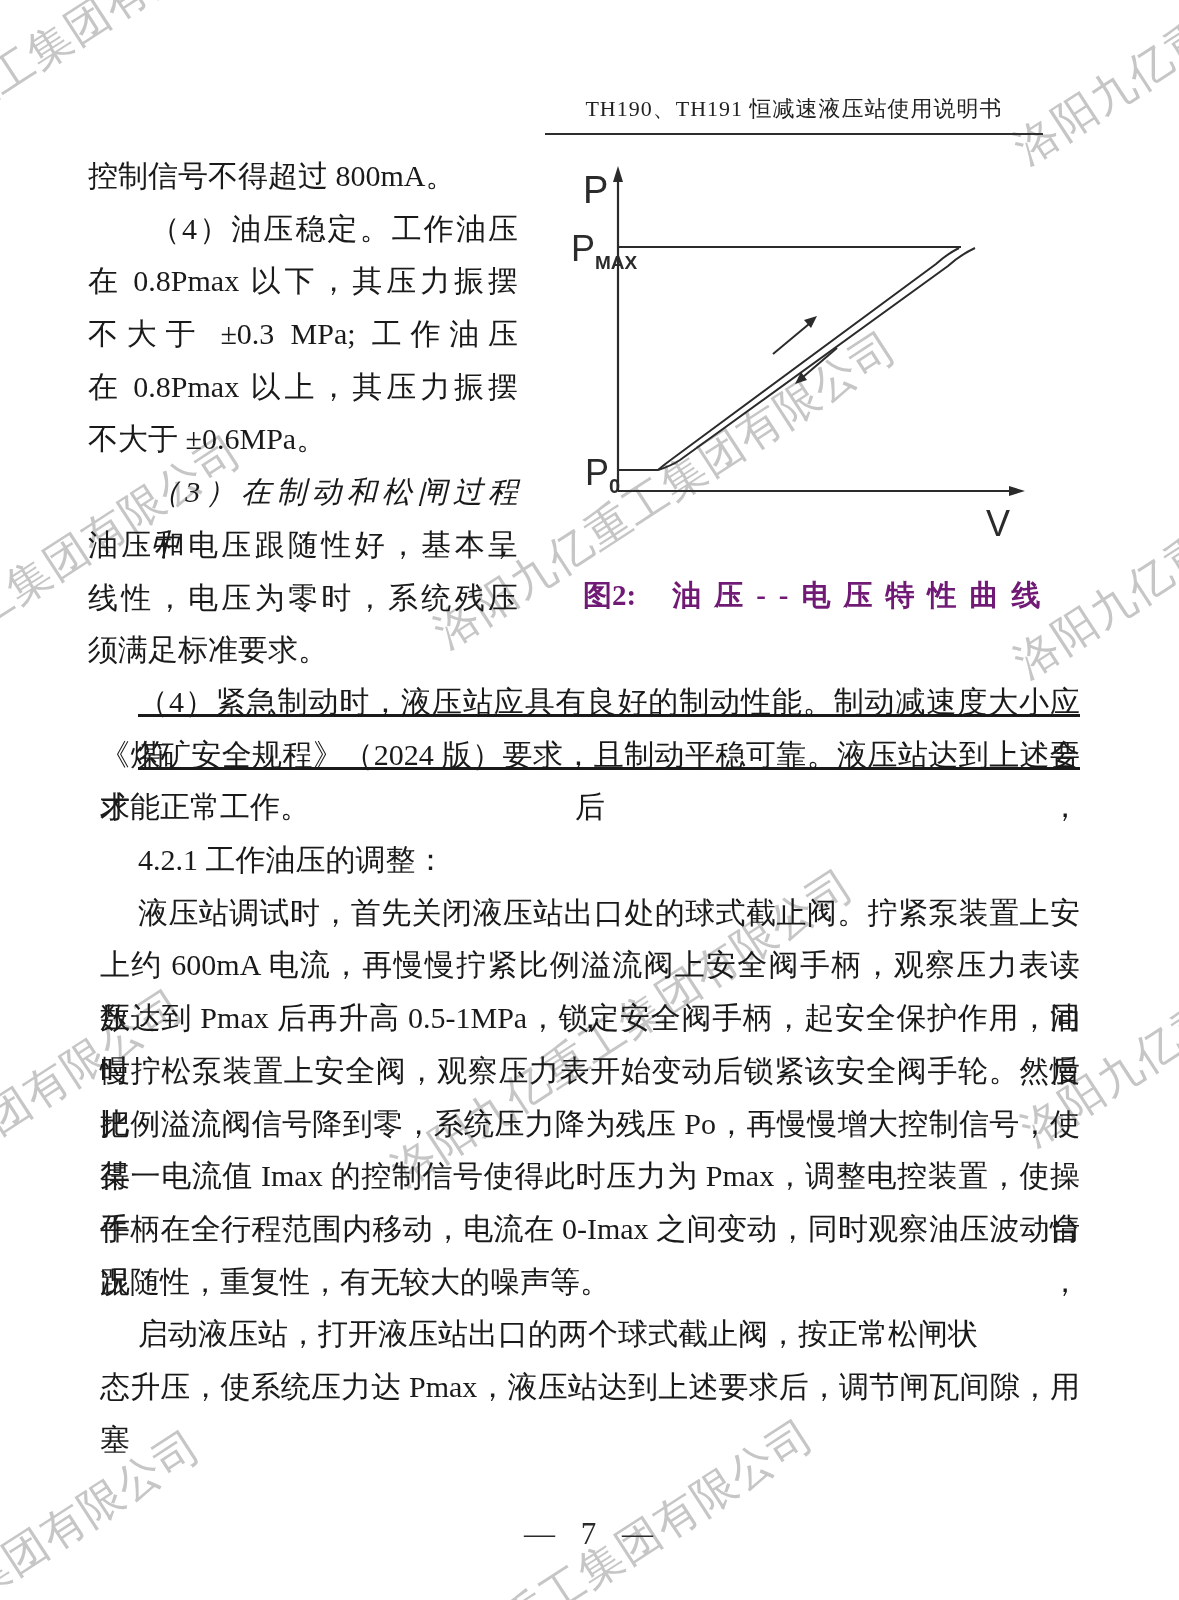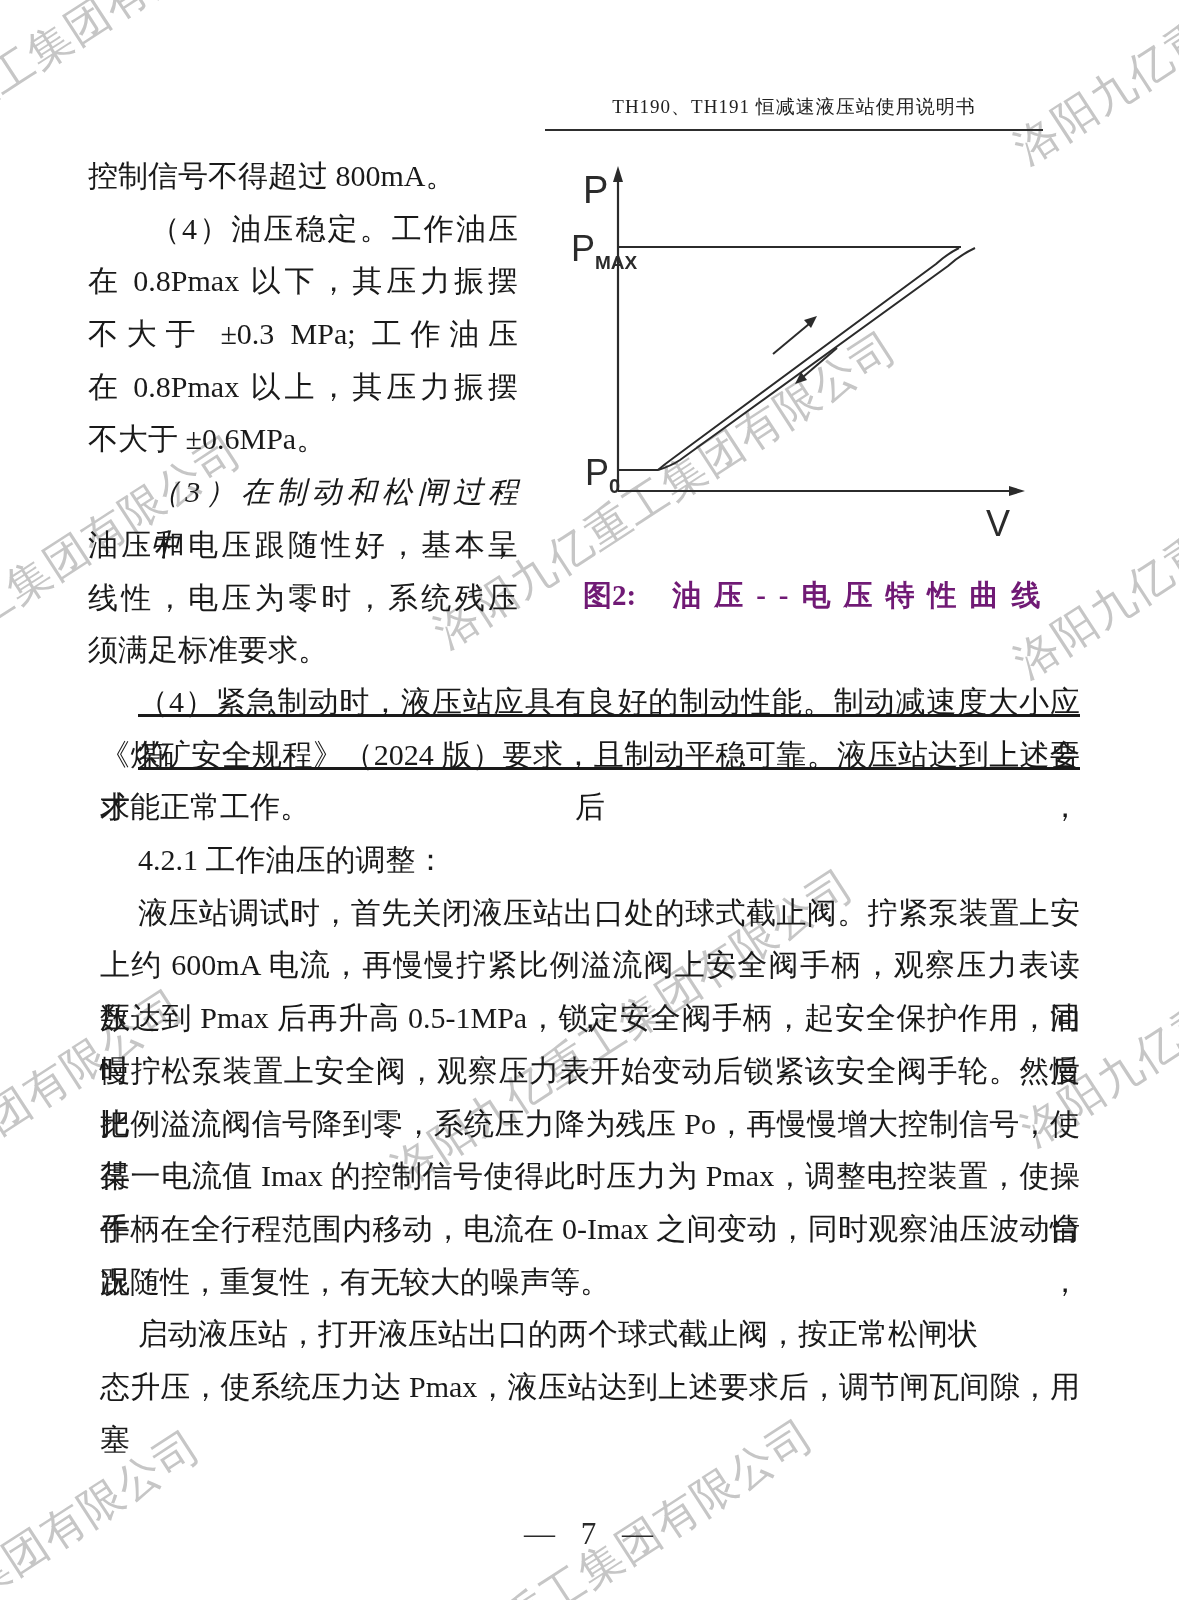--- a/index.html
+++ b/index.html
@@ -13,21 +13,21 @@
   .wm{
     position:absolute;white-space:nowrap;
     font-size:44px;letter-spacing:1px;
     transform:rotate(-33deg);transform-origin:0 0;
     font-family:"Liberation Sans","DejaVu Sans",sans-serif;
   }
   .content{position:absolute;inset:0;z-index:1;}
   
   .header{
     position:absolute;left:545px;top:94px;width:498px;
-    text-align:center;font-size:19px;letter-spacing:1px;color:#222;
+    text-align:center;font-size:22px;letter-spacing:1px;color:#222;
     padding-bottom:9px;border-bottom:2px solid #2e2e2e;
     white-space:nowrap;
   }
   
   .textcol{position:absolute;color:#1a1a1a;}
   .left-col{left:88px;top:150px;width:430px;font-size:30px;}
   .body-col{left:100px;top:676px;width:980px;font-size:30px;}
   .tline{line-height:52.7px;height:52.7px;text-justify:inter-character;overflow:visible;white-space:nowrap;}
   .tline.just{white-space:normal;text-align:justify;text-align-last:justify;}
   

